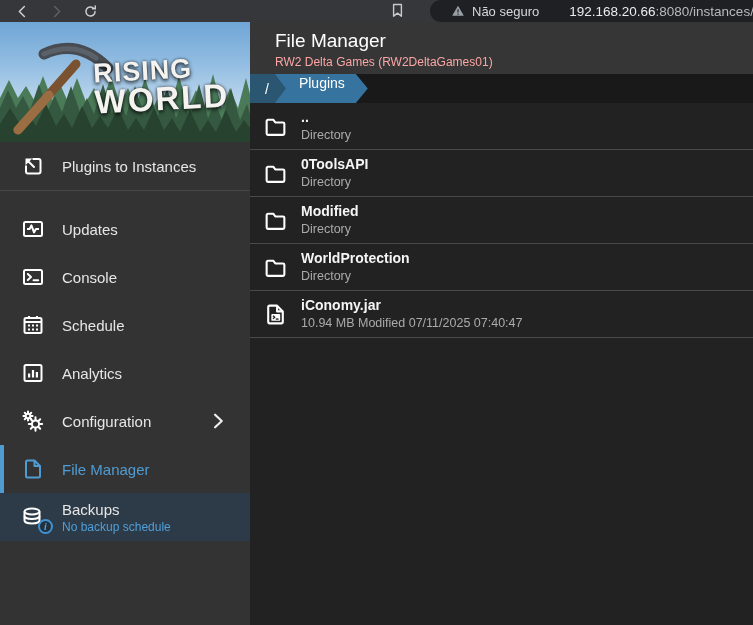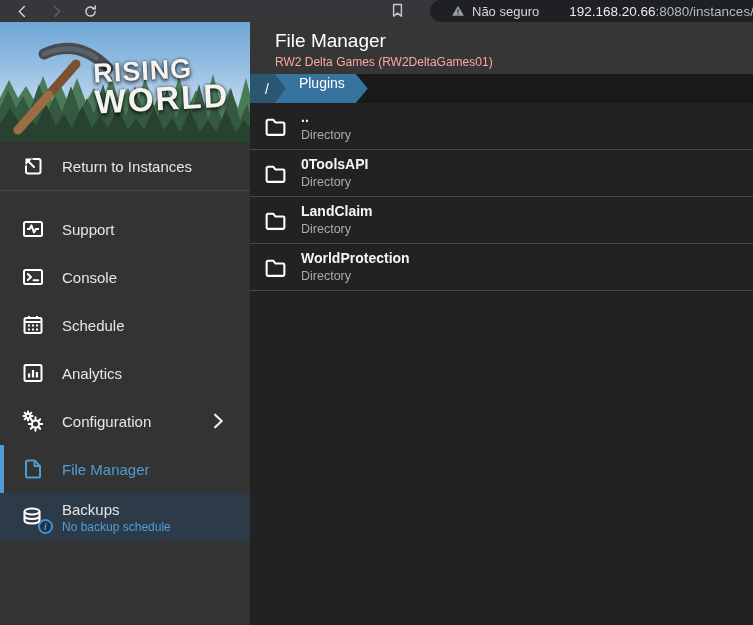--- a/index.html
+++ b/index.html
@@ -148,36 +148,36 @@
 
       <div class="nav-item" id="return-item">
         <span class="nav-icon">
             <svg viewBox="0 0 24 24">
               <path d="M11.5 5h6a2 2 0 0 1 2 2v10.5a2 2 0 0 1-2 2H7a2 2 0 0 1-2-2V11.5" fill="none" stroke="currentColor" stroke-width="2"></path>
               <path d="M4.5 4.5h6.8L4.5 11.3z" fill="currentColor"></path>
               <path d="M8 8l5 5" stroke="currentColor" stroke-width="2" stroke-linecap="round"></path>
             </svg>
           </span>
         <span class="nav-texts">
-            <span class="nav-label">Return to Instances</span>
+            <span class="nav-label">Plugins to Instances</span>
           </span>
       </div>
       <div class="sidebar-divider"></div>
       <div class="nav-gap"></div>
 
       <nav id="nav-list">
           <div class="nav-item">
     <span class="nav-icon">
               <svg viewBox="0 0 24 24" fill="none" stroke="currentColor" stroke-width="2" stroke-linejoin="round">
                 <rect x="3" y="5" width="18" height="14" rx="1.5"></rect>
                 <path d="M6 12h2.6l1.8-3.6 2.6 7 1.9-3.4H18"></path>
               </svg>
             </span>
     <span class="nav-texts">
-      <span class="nav-label">Support</span>
+      <span class="nav-label">Updates</span>
 
     </span>
 
   </div>
           <div class="nav-item">
     <span class="nav-icon">
               <svg viewBox="0 0 24 24" fill="none" stroke="currentColor" stroke-width="2" stroke-linecap="round" stroke-linejoin="round">
                 <rect x="3" y="5" width="18" height="14" rx="1.5"></rect>
                 <path d="M6.8 9l3.2 3-3.2 3"></path>
                 <path d="M12.5 15.2h4.7"></path>
@@ -310,31 +310,46 @@
       <span class="file-meta">Directory</span>
     </span>
   </div>
           <div class="file-row">
     <span class="file-icon">
               <svg viewBox="0 0 24 24" fill="none" stroke="currentColor" stroke-width="2" stroke-linejoin="round">
                 <path d="M3.5 18.7V6.8a1.3 1.3 0 0 1 1.3-1.3h5l2 2.6h7.4a1.3 1.3 0 0 1 1.3 1.3v9.3a1.3 1.3 0 0 1-1.3 1.3H4.8a1.3 1.3 0 0 1-1.3-1.3z"></path>
               </svg>
             </span>
     <span class="file-texts">
-      <span class="file-name">LandClaim</span>
+      <span class="file-name">Modified</span>
       <span class="file-meta">Directory</span>
     </span>
   </div>
           <div class="file-row">
     <span class="file-icon">
               <svg viewBox="0 0 24 24" fill="none" stroke="currentColor" stroke-width="2" stroke-linejoin="round">
                 <path d="M3.5 18.7V6.8a1.3 1.3 0 0 1 1.3-1.3h5l2 2.6h7.4a1.3 1.3 0 0 1 1.3 1.3v9.3a1.3 1.3 0 0 1-1.3 1.3H4.8a1.3 1.3 0 0 1-1.3-1.3z"></path>
               </svg>
             </span>
     <span class="file-texts">
       <span class="file-name">WorldProtection</span>
       <span class="file-meta">Directory</span>
     </span>
   </div>
+          <div class="file-row">
+    <span class="file-icon">
+              <svg viewBox="0 0 24 24">
+                <path d="M6.5 3.5h7L19 9v10a1.5 1.5 0 0 1-1.5 1.5h-11A1.5 1.5 0 0 1 5 19V5a1.5 1.5 0 0 1 1.5-1.5z" fill="none" stroke="currentColor" stroke-width="2" stroke-linejoin="round"></path>
+                <path d="M13.5 3.5V9H19" fill="none" stroke="currentColor" stroke-width="2" stroke-linejoin="round"></path>
+                <rect x="8" y="11.5" width="8.5" height="6.5" rx="0.8" fill="currentColor"></rect>
+                <path d="M9.6 13.2l1.6 1.5-1.6 1.5" fill="none" stroke="#222222" stroke-width="1.3"></path>
+                <path d="M12.3 16.4h2.6" stroke="#222222" stroke-width="1.3"></path>
+              </svg>
+            </span>
+    <span class="file-texts">
+      <span class="file-name">iConomy.jar</span>
+      <span class="file-meta">10.94 MB Modified 07/11/2025 07:40:47</span>
+    </span>
+  </div>
         </div>
     </main>
   </div>
 </div>
 
 </body></html>

